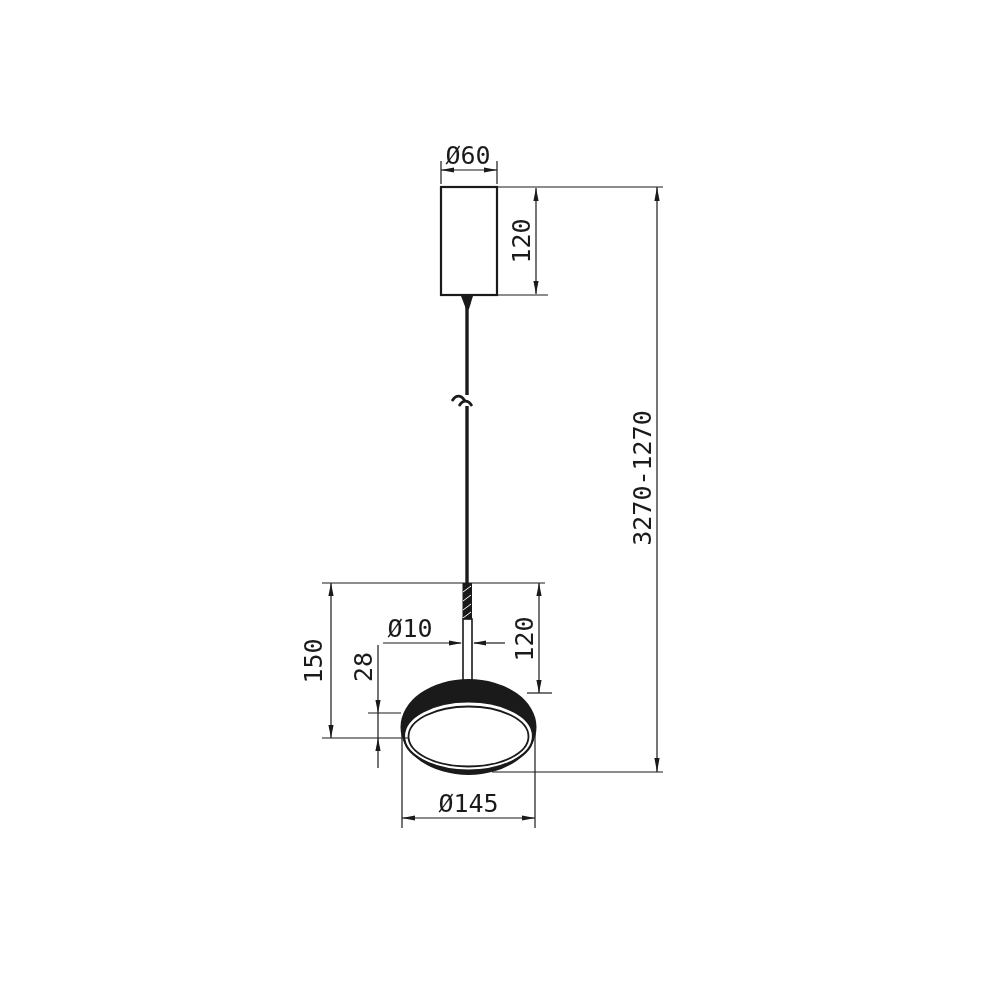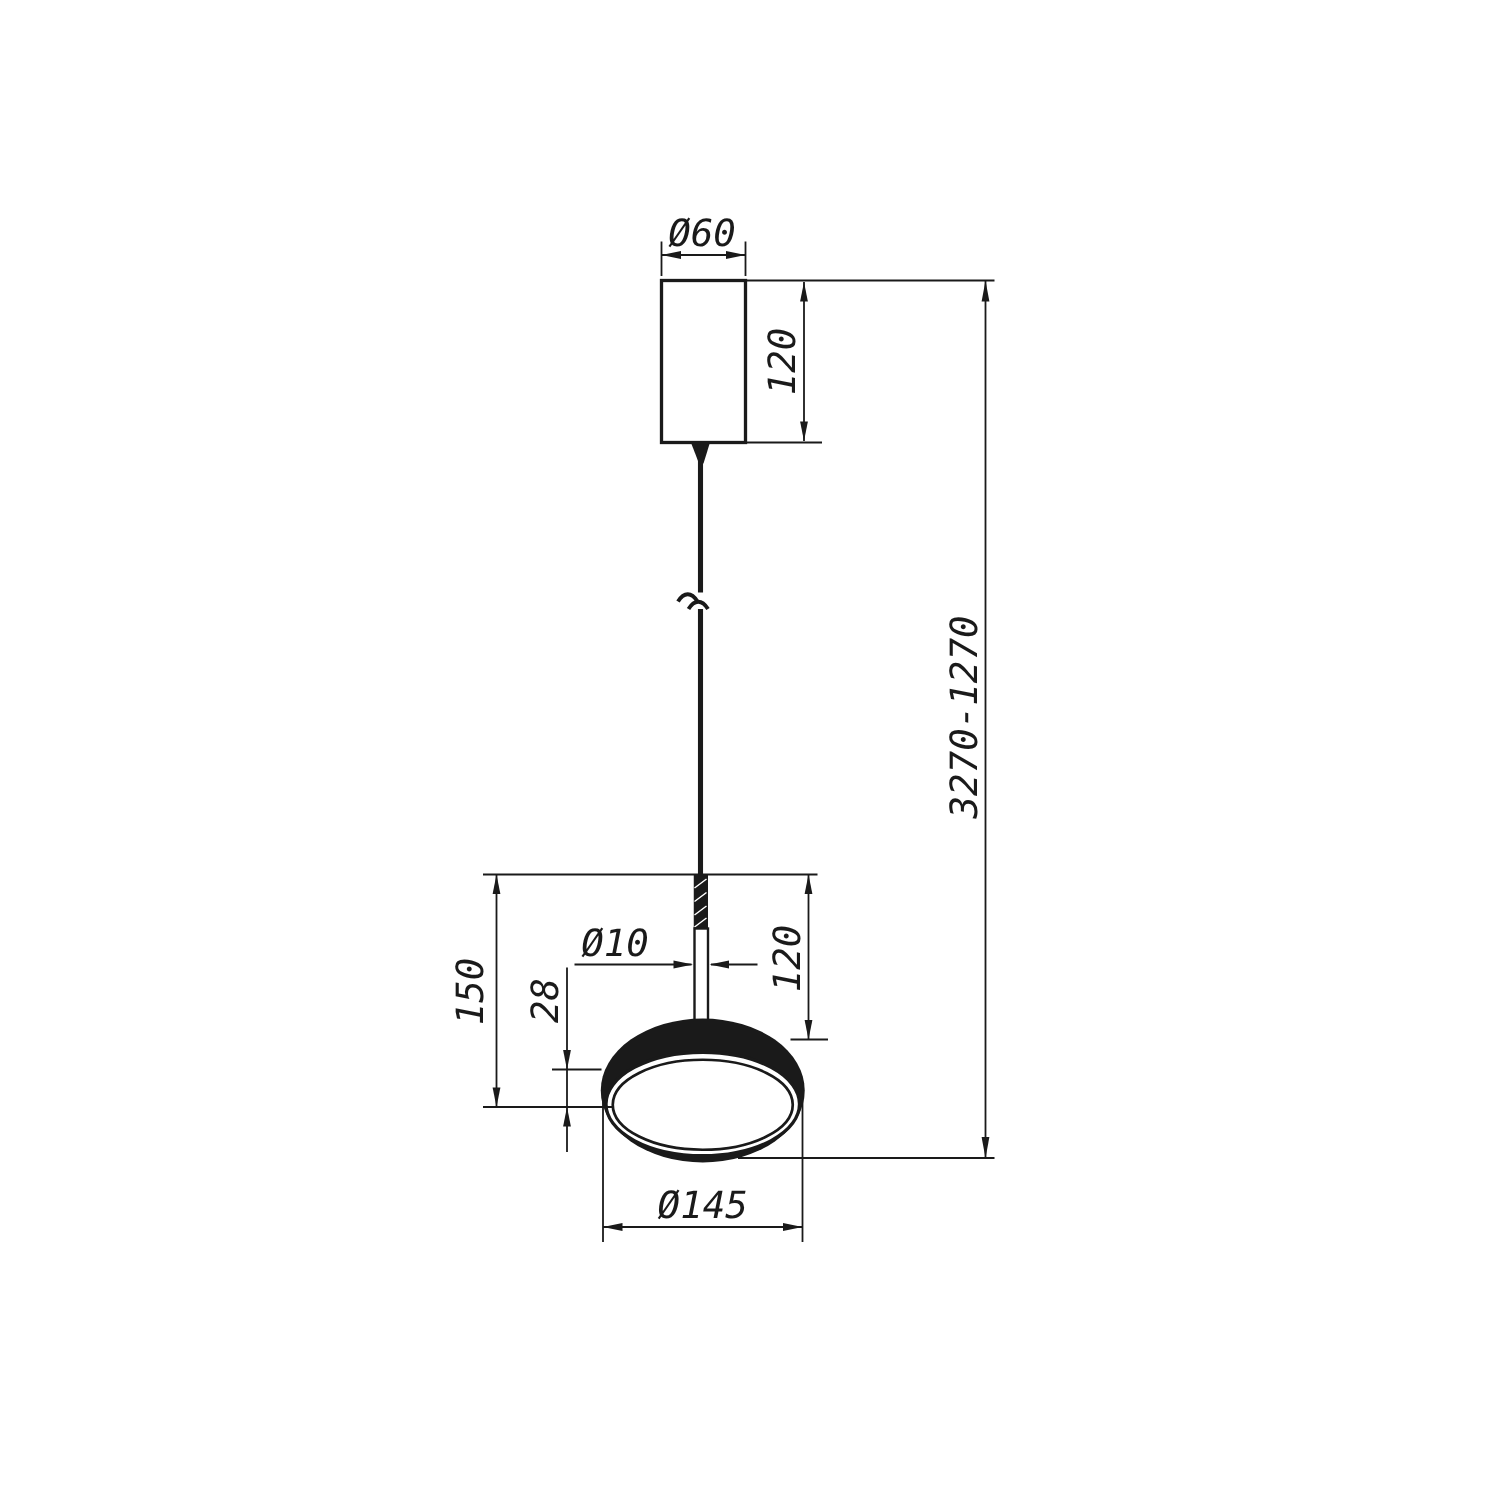--- a/index.html
+++ b/index.html
@@ -7,21 +7,20 @@
     padding: 0;
     background: #ffffff;
     font-family: "DejaVu Sans Mono", "Liberation Mono", monospace;
   }
   .stage {
     position: relative;
     width: 912px;
     height: 1000px;
     background: #ffffff;
     overflow: hidden;
-    font-style: italic;
   }
   svg { display: block; }
   .obj  { stroke: #1a1a1a; fill: none; }
   .dim  { stroke: #1a1a1a; stroke-width: 1.2; fill: none; }
   .arrow { fill: #1a1a1a; stroke: none; }
   text {
     font-family: "DejaVu Sans Mono", "Liberation Mono", monospace;
     font-size: 25px;
     fill: #1a1a1a;
     letter-spacing: 0px;

